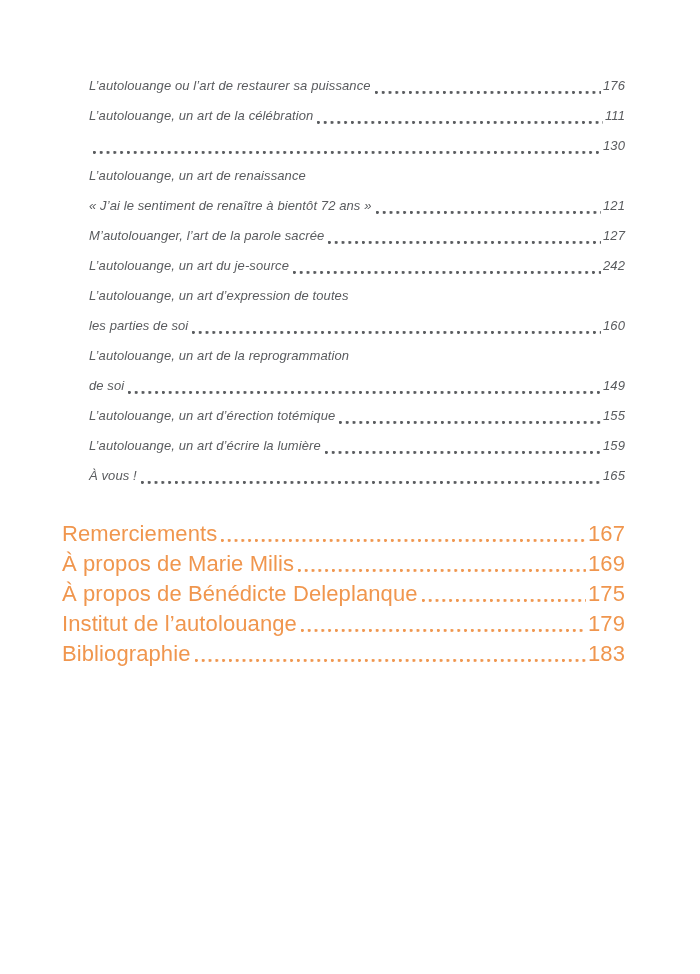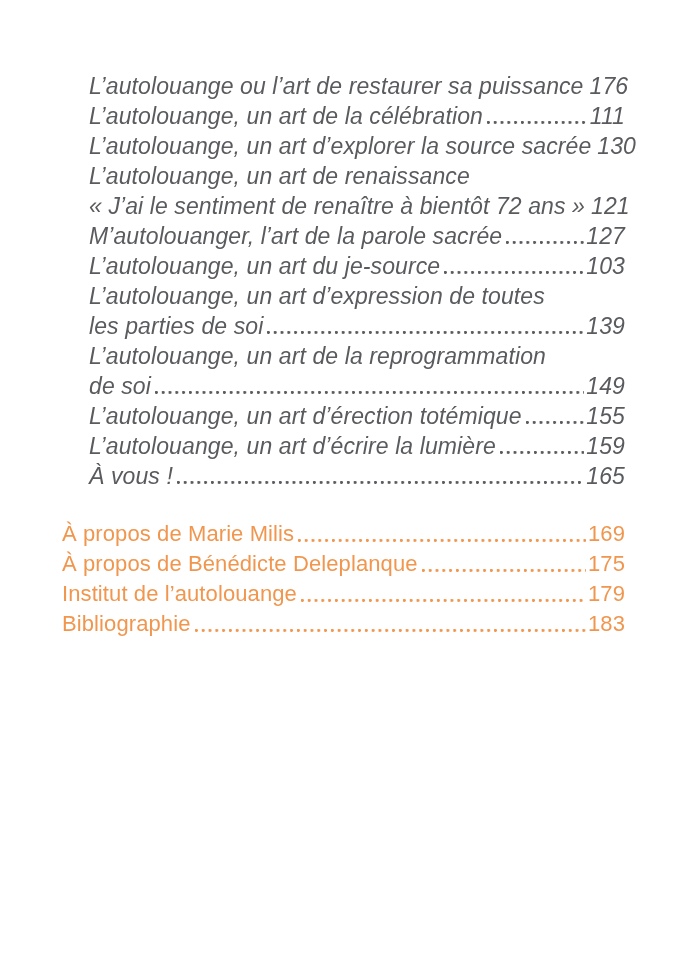--- a/index.html
+++ b/index.html
@@ -33,21 +33,21 @@
     margin: 0 2px 0 4px;
     background-image: radial-gradient(circle at 1.4px 1.4px, currentColor 1.25px, transparent 1.6px);
     background-size: 6.8px 2.9px;
     background-repeat: repeat-x;
     background-position: left 0px bottom 7px;
   }
 
   .chapters {
     margin-left: 27px;
     font-style: italic;
-    font-size: 23px;
+    font-size: 13px;
     color: var(--chapter-color, #595b5e);
     letter-spacing: 0.1px;
   }
   .backmatter {
     margin-top: 28px;
     font-size: 22px;
     color: var(--accent-color, #f0964e);
     letter-spacing: 0.1px;
   }
 </style>
@@ -60,51 +60,50 @@
     <span class="title">L’autolouange ou l’art de restaurer sa puissance</span>
     <span class="leader"></span>
     <span class="page-num">176</span>
   </div>
       <div class="row">
     <span class="title">L’autolouange, un art de la célébration</span>
     <span class="leader"></span>
     <span class="page-num">111</span>
   </div>
       <div class="row">
-    <span class="title">L’autolouange, un art d’explorer la source sacrée</span>
     <span class="leader"></span>
     <span class="page-num">130</span>
   </div>
       <div class="row no-page">
     <span class="title">L’autolouange, un art de renaissance</span>
 
   </div>
       <div class="row">
     <span class="title">« J’ai le sentiment de renaître à bientôt 72 ans »</span>
     <span class="leader"></span>
     <span class="page-num">121</span>
   </div>
       <div class="row">
     <span class="title">M’autolouanger, l’art de la parole sacrée</span>
     <span class="leader"></span>
     <span class="page-num">127</span>
   </div>
       <div class="row">
     <span class="title">L’autolouange, un art du je-source</span>
     <span class="leader"></span>
-    <span class="page-num">103</span>
+    <span class="page-num">242</span>
   </div>
       <div class="row no-page">
     <span class="title">L’autolouange, un art d’expression de toutes</span>
 
   </div>
       <div class="row">
     <span class="title">les parties de soi</span>
     <span class="leader"></span>
-    <span class="page-num">139</span>
+    <span class="page-num">160</span>
   </div>
       <div class="row no-page">
     <span class="title">L’autolouange, un art de la reprogrammation</span>
 
   </div>
       <div class="row">
     <span class="title">de soi</span>
     <span class="leader"></span>
     <span class="page-num">149</span>
   </div>
@@ -119,20 +118,25 @@
     <span class="page-num">159</span>
   </div>
       <div class="row">
     <span class="title">À vous !</span>
     <span class="leader"></span>
     <span class="page-num">165</span>
   </div>
     </section>
   <section class="backmatter" id="backmatter">
       <div class="row">
+    <span class="title">Remerciements</span>
+    <span class="leader"></span>
+    <span class="page-num">167</span>
+  </div>
+      <div class="row">
     <span class="title">À propos de Marie Milis</span>
     <span class="leader"></span>
     <span class="page-num">169</span>
   </div>
       <div class="row">
     <span class="title">À propos de Bénédicte Deleplanque</span>
     <span class="leader"></span>
     <span class="page-num">175</span>
   </div>
       <div class="row">

